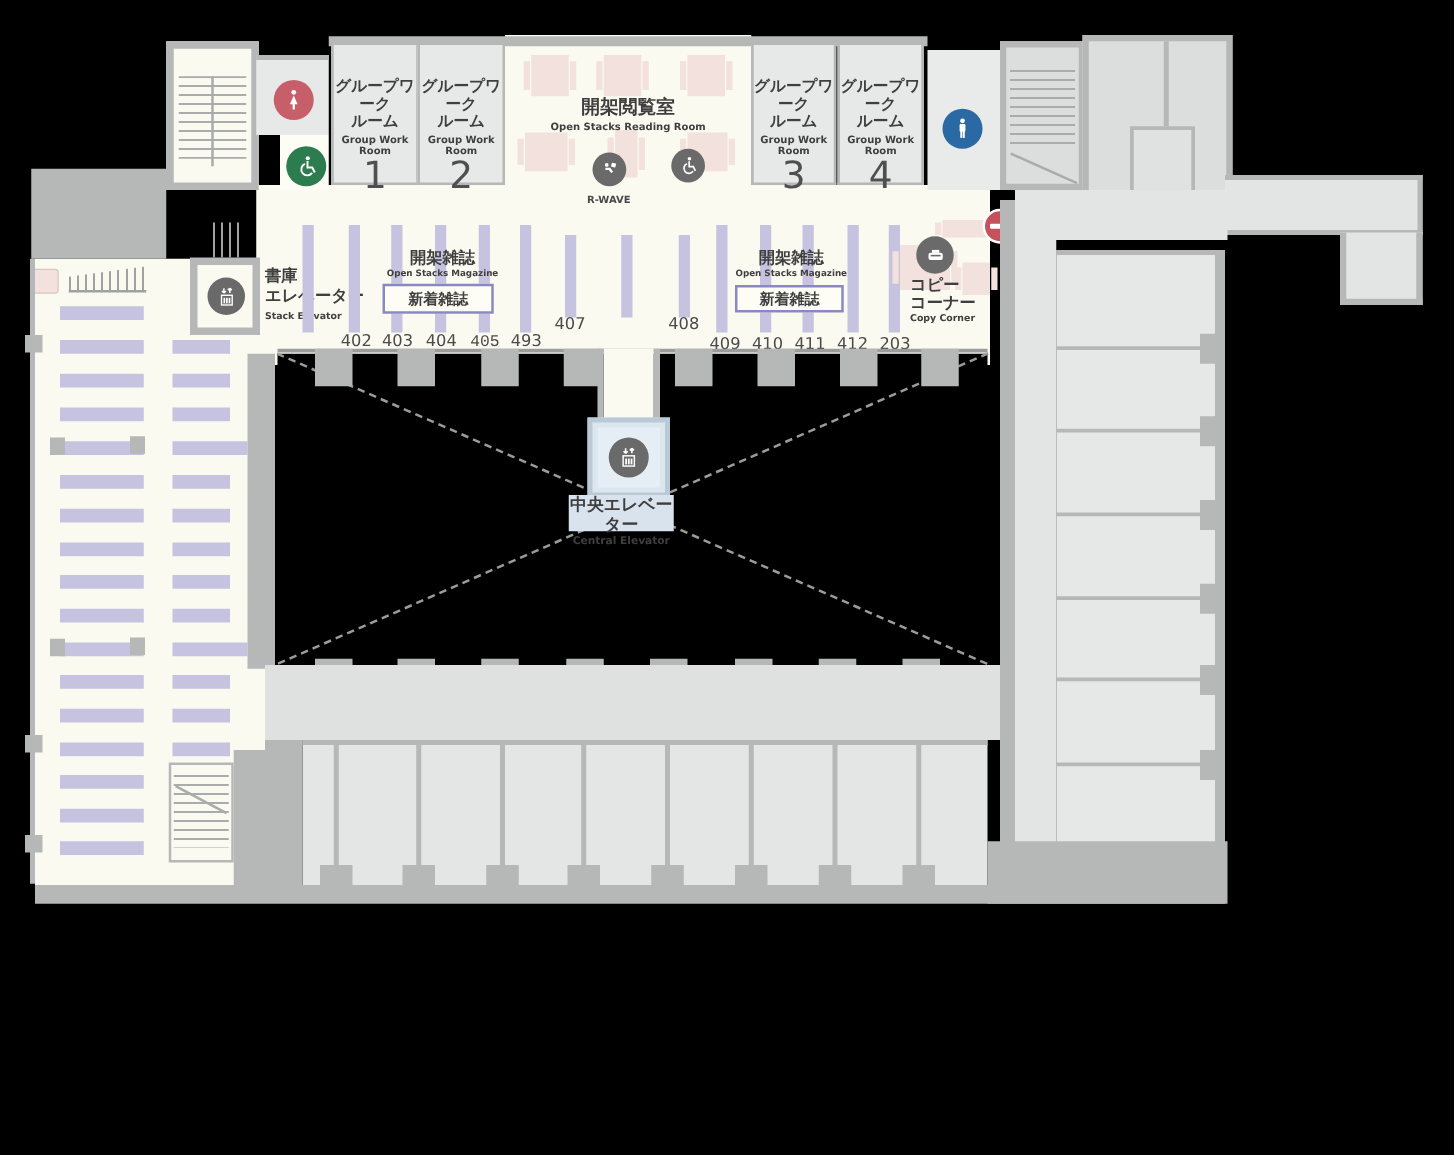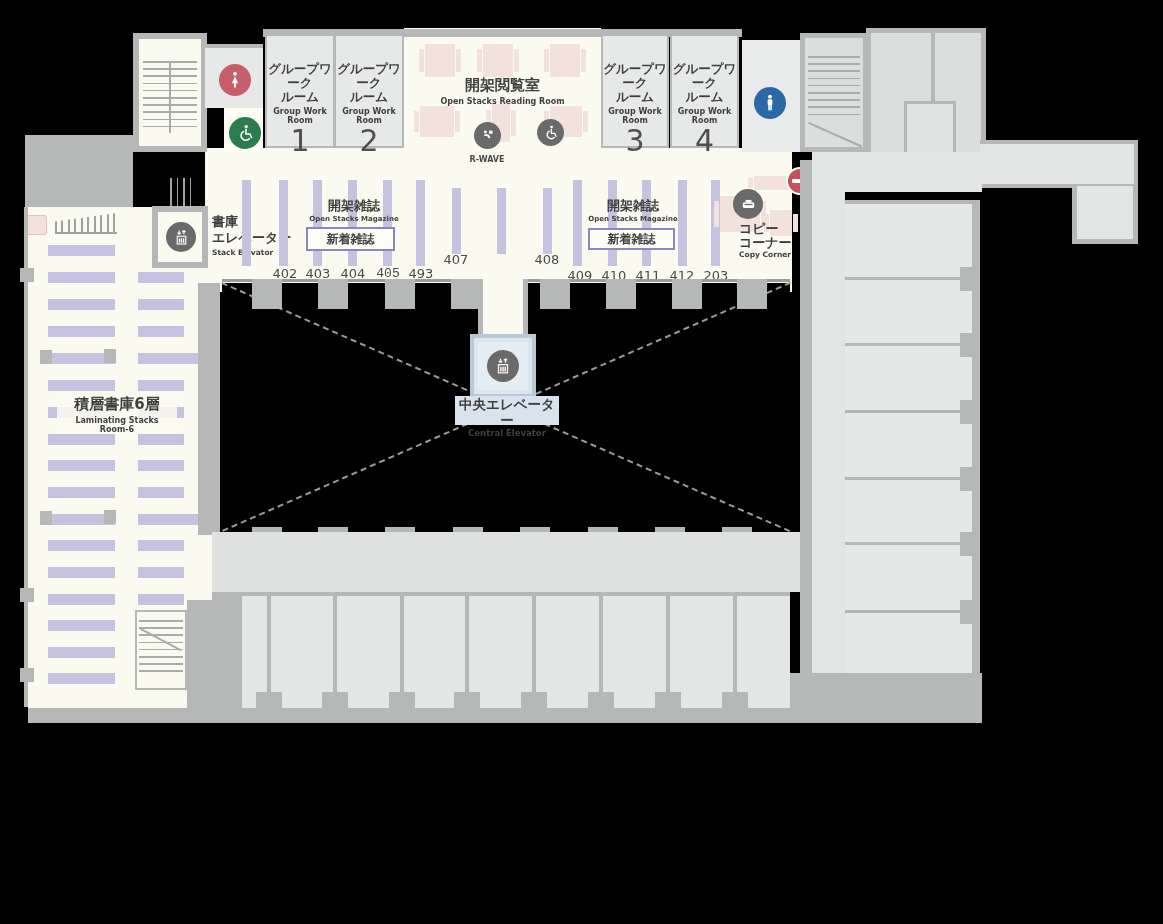--- a/index.html
+++ b/index.html
@@ -219,21 +219,21 @@
       <div class="abs table" style="left: 770px; top: 210px; width: 22px; height: 26px;"></div>
       <div class="abs table" style="left: 754px; top: 176px; width: 38px; height: 14px;"></div>
     </div>
   <div class="abs icon-circle ic-gray" style="left:733px;top:189px;width:30px;height:30px;">
     <svg width="19" height="19" viewBox="0 0 24 24">
         <rect x="8.3" y="6.2" width="7.4" height="3" fill="#fff"></rect>
         <rect x="4.8" y="9" width="14.4" height="7.4" rx="2" fill="#fff"></rect>
         <rect x="7" y="11.2" width="10" height="1.6" fill="#6a6a6a"></rect>
       </svg>
   </div>
-  <div class="abs" style="left:728px;top:222px;width:56px;margin-left:11px;">
+  <div class="abs" style="left:728px;top:222px;width:56px;">
     <div class="jp" style="font-size:13px;line-height:14px;">コピー</div>
     <div class="jp" style="font-size:13px;line-height:14px;">コーナー</div>
     <div class="en" style="font-size:7.5px;">Copy Corner</div>
   </div>
 
   <div class="abs icon-circle ic-noentry" style="left:786px;top:167px;width:28px;height:28px;border:2px solid #fff;">
     <div style="width:16px;height:4px;background:#fff;border-radius:1px;"></div>
   </div>
 
   <div id="wing-shelves" class="abs" style="left:0;top:0;">
@@ -265,25 +265,20 @@
       <div class="abs bar-h" style="left: 138px; top: 487px; width: 46px; height: 11px;"></div>
       <div class="abs bar-h" style="left: 138px; top: 514px; width: 60px; height: 11px;"></div>
       <div class="abs bar-h" style="left: 138px; top: 540px; width: 46px; height: 11px;"></div>
       <div class="abs bar-h" style="left: 138px; top: 567px; width: 46px; height: 11px;"></div>
       <div class="abs bar-h" style="left: 138px; top: 594px; width: 46px; height: 11px;"></div>
       <div class="abs wall" style="left: 40px; top: 350px; width: 12px; height: 14px;"></div>
       <div class="abs wall" style="left: 104px; top: 349px; width: 12px; height: 14px;"></div>
       <div class="abs wall" style="left: 40px; top: 511px; width: 12px; height: 14px;"></div>
       <div class="abs wall" style="left: 104px; top: 510px; width: 12px; height: 14px;"></div>
     </div>
-  <div class="abs ctr" style="left:57px;top:395px;width:120px;background:rgba(251,250,241,0.85);">
-    <div class="jp" style="font-size:15px;">積層書庫6層</div>
-    <div class="en" style="font-size:8px;margin-top:2px;">Laminating Stacks</div>
-    <div class="en" style="font-size:8px;">Room-6</div>
-  </div>
   <div class="abs wall" style="left:24px;top:207px;width:4px;height:500px;"></div>
   <div class="abs wall" style="left:20px;top:268px;width:14px;height:14px;"></div>
   <div class="abs wall" style="left:20px;top:588px;width:14px;height:14px;"></div>
   <div class="abs wall" style="left:20px;top:668px;width:14px;height:14px;"></div>
 
   <div class="abs wall" style="left:187px;top:600px;width:25px;height:112px;"></div>
   <div class="abs cream" style="left:135px;top:610px;width:52px;height:80px;border:2px solid #b5b8b7;">
     <div class="abs steps" style="left:2px;top:8px;right:2px;height:58px;"></div>
     <div class="abs" style="left:4px;top:16px;width:46px;height:2px;background:#a9acab;transform:rotate(28deg);transform-origin:0 0;"></div>
   </div>
@@ -320,21 +315,21 @@
   </div>
   <div class="abs icon-circle ic-gray" style="left:487px;top:350px;width:32px;height:32px;">
     <svg width="20" height="20" viewBox="0 0 24 24">
         <path d="M9 3.2 V8 M9 8 l-2-2 M9 8 l2-2 M15 8 V3.2 M15 3.2 l-2 2 M15 3.2 l2 2" stroke="#fff" stroke-width="1.5" fill="none"></path>
         <rect x="6.6" y="10.4" width="10.8" height="9.8" stroke="#fff" stroke-width="1.4" fill="none"></rect>
         <rect x="8.6" y="13" width="1.7" height="5.6" fill="#fff"></rect>
         <rect x="11.2" y="13" width="1.7" height="5.6" fill="#fff"></rect>
         <rect x="13.8" y="13" width="1.7" height="5.6" fill="#fff"></rect>
       </svg>
   </div>
-  <div class="abs ctr" style="left:455px;top:396px;width:104px;height:29px;background:#d9e3ed;">
+  <div class="abs ctr" style="left:455px;top:396px;width:84px;height:29px;background:#d9e3ed;">
     <div class="jp" style="font-size:13.5px;line-height:16px;">中央エレベーター</div>
     <div class="en" style="font-size:8.5px;">Central Elevator</div>
   </div>
 
   <div class="abs" style="left:212px;top:532px;width:600px;height:60px;background:#dfe1e0;"></div>
   <div class="abs" style="left:242px;top:592px;width:548px;height:120px;background:#e4e6e5;border-top:4px solid #b5b8b7;"></div>
   <div id="south-walls" class="abs" style="left:0;top:0;">
       <div class="abs wall" style="left: 267px; top: 596px; width: 4px; height: 116px;"></div>
       <div class="abs wall" style="left: 256px; top: 692px; width: 26px; height: 22px;"></div>
       <div class="abs wall" style="left: 333px; top: 596px; width: 4px; height: 116px;"></div>

